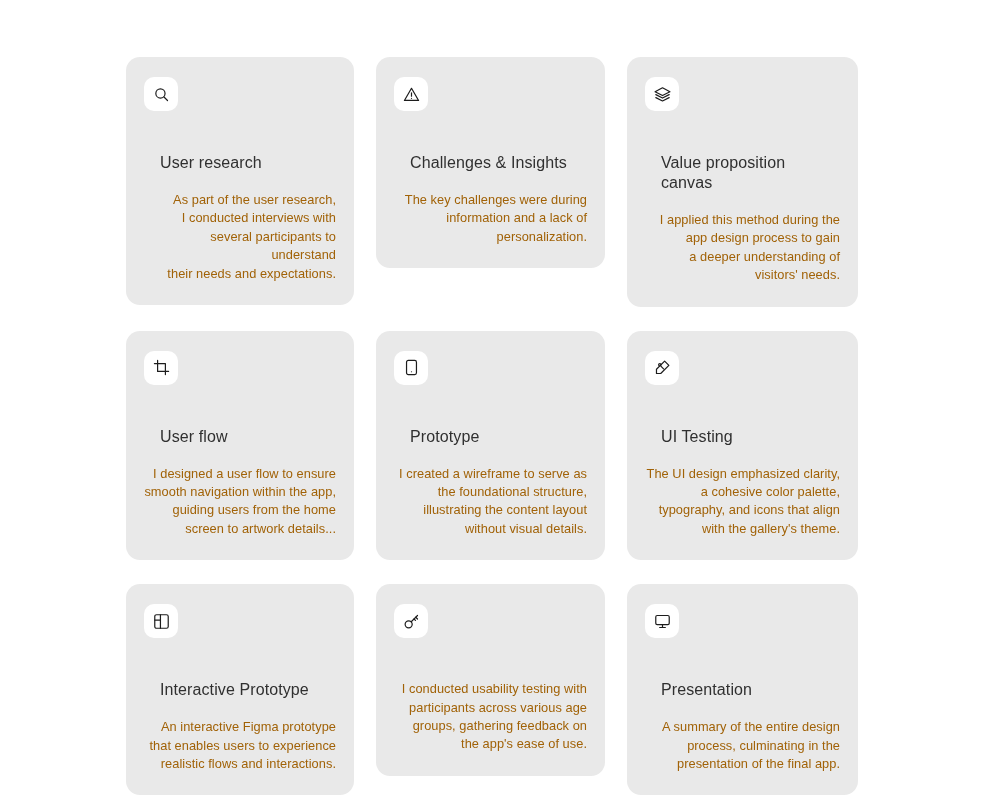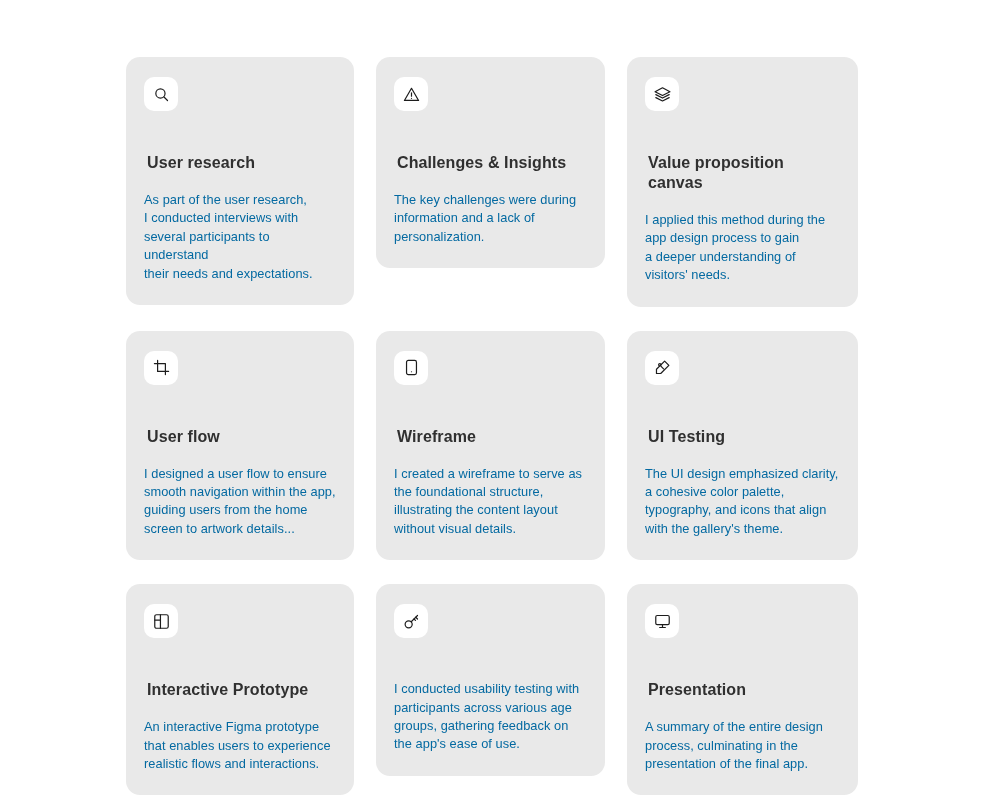--- a/index.html
+++ b/index.html
@@ -64,33 +64,34 @@
   }
 
   .icon-box svg.filled-layers path {
     fill: none;
   }
 
   .card-title {
     font-size: 16px;
     line-height: 20px;
     color: #303030;
-    font-weight: 700;
+    font-weight: 400;
     letter-spacing: 0.1px;
-    margin: 0 0 18px 3px;
+    margin: 0 0 18px 16px;
   }
 
   .card-desc {
     font-size: 12.8px;
     line-height: 18.4px;
-    color: #0369a1;
+    color: #a16207;
     font-weight: 400;
     letter-spacing: 0.05px;
     margin: 0;
     white-space: pre-line;
+    text-align: right;
   }
 </style>
 </head>
 <body>
 
 <div class="board">
   <div class="grid">
 
     <div class="card r1">
       <div class="icon-box">
@@ -149,21 +150,21 @@
 screen to artwork details...</div>
     </div>
 
     <div class="card r2">
       <div class="icon-box">
         <svg viewBox="0 0 24 24">
             <rect x="5" y="2" width="14" height="20" rx="2.5"></rect>
             <line x1="12" y1="18" x2="12.01" y2="18"></line>
           </svg>
       </div>
-      <div class="card-title">Wireframe</div>
+      <div class="card-title">Prototype</div>
       <div class="card-desc">I created a wireframe to serve as
 the foundational structure,
 illustrating the content layout
 without visual details.</div>
     </div>
 
     <div class="card r2">
       <div class="icon-box">
         <svg viewBox="0 0 24 24">
           <path d="M15 3 L21 9 L9.5 20.5 L3.5 20.5 L3.5 14.5 Z"></path>

